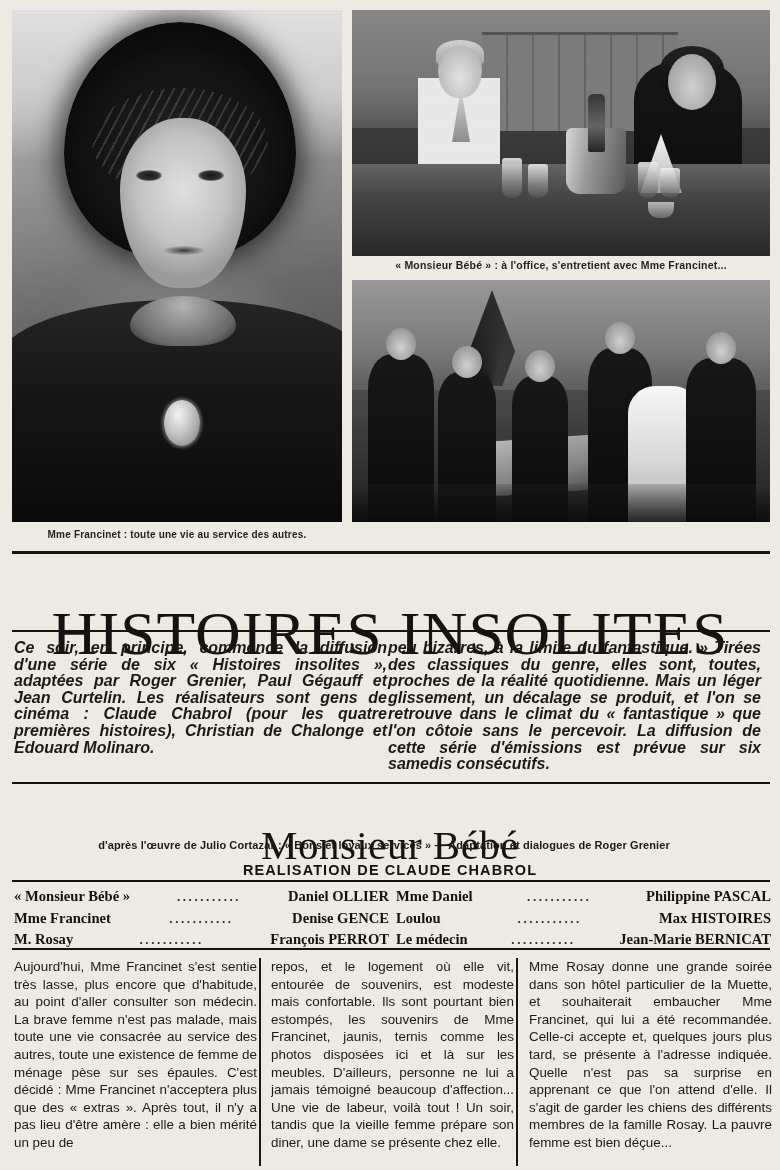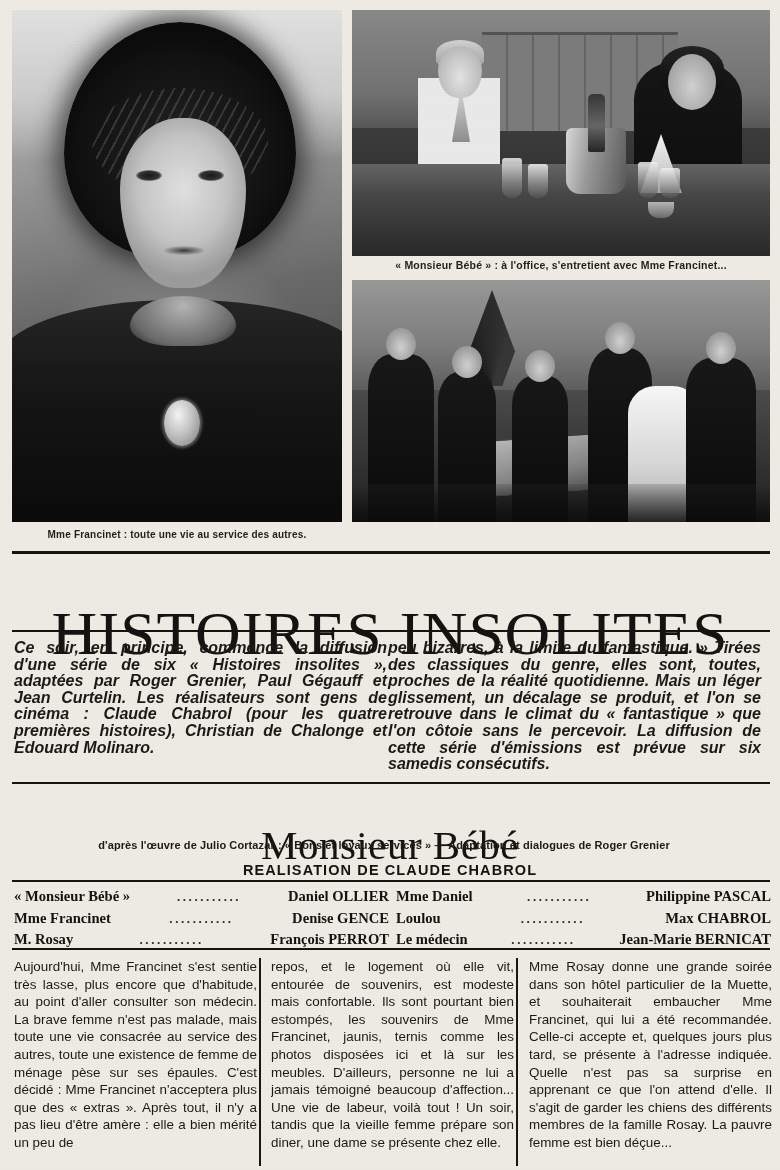--- a/index.html
+++ b/index.html
@@ -521,21 +521,21 @@
 
   <div class="cast-col" id="cast-right">
     <div class="cast-row">
       <span class="cast-role">Mme Daniel</span>
       <span class="cast-dots">...........</span>
       <span class="cast-actor">Philippine PASCAL</span>
     </div>
     <div class="cast-row">
       <span class="cast-role">Loulou</span>
       <span class="cast-dots">...........</span>
-      <span class="cast-actor">Max CHABROL</span>
+      <span class="cast-actor">Max HISTOIRES</span>
     </div>
     <div class="cast-row">
       <span class="cast-role">Le médecin</span>
       <span class="cast-dots">...........</span>
       <span class="cast-actor">Jean-Marie BERNICAT</span>
     </div>
   </div>
 
   <div class="body-col" id="body-col-1">
     <p>Aujourd'hui, Mme Francinet s'est sentie très lasse, plus encore que d'habitude, au point d'aller consulter son médecin. La brave femme n'est pas malade, mais toute une vie consacrée au service des autres, toute une existence de femme de ménage pèse sur ses épaules. C'est décidé : Mme Francinet n'acceptera plus que des « extras ». Après tout, il n'y a pas lieu d'être amère : elle a bien mérité un peu de</p>

